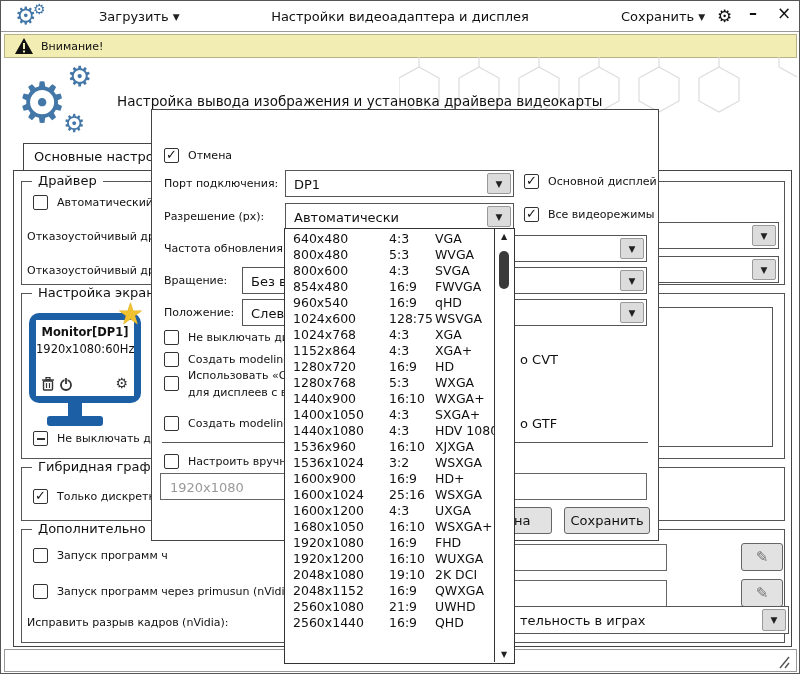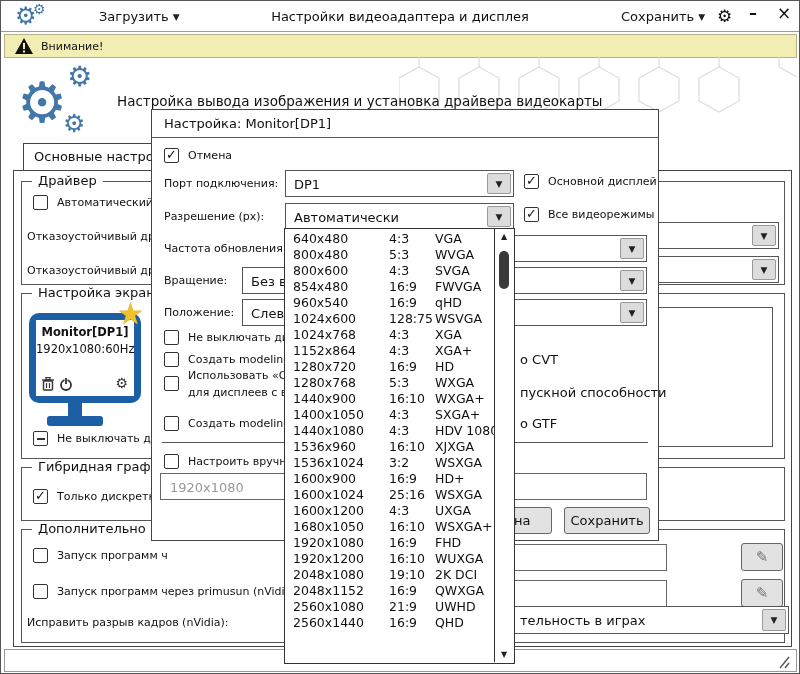--- a/index.html
+++ b/index.html
@@ -194,21 +194,20 @@
 </div>
 
 <div class="statusbar">
   <svg width="16" height="14" style="position:absolute;right:6px;top:5px">
     <line x1="6" y1="13" x2="15" y2="2" stroke="#555" stroke-width="1.4"></line>
     <line x1="11" y1="13" x2="15" y2="8" stroke="#555" stroke-width="1.4"></line>
   </svg>
 </div>
 
 <div class="dialog">
-  <div class="dialog-title">Настройка: Monitor[DP1]</div>
 
   <div class="cb" style="left:12px;top:38px">
       <span class="tick">✓</span>
     </div>
   <span class="lbl" style="left:36px;top:38px">Отмена</span>
 
   <span class="lbl" style="left:12px;top:66px">Порт подключения:</span>
   <div class="combo" style="left:133px;top:60px;width:229px;height:27px">
     <span class="val">DP1</span>
     <div class="dbtn">
@@ -259,21 +258,20 @@
   <div class="cb" style="left:12px;top:220px"></div>
   <span class="lbl" style="left:36px;top:220px">Не выключать дисплей</span>
 
   <div class="cb" style="left:12px;top:242px"></div>
   <span class="lbl" style="left:36px;top:242px">Создать modeline</span>
   <span class="rfrag" style="left:368px;top:242px">о CVT</span>
 
   <div class="cb" style="left:12px;top:266px"></div>
   <span class="lbl" style="left:36px;top:258px">Использовать «CV</span>
   <span class="lbl" style="left:36px;top:275px">для дисплеев с вы</span>
-  <span class="rfrag" style="left:368px;top:275px">пускной способности</span>
 
   <div class="cb" style="left:12px;top:306px"></div>
   <span class="lbl" style="left:36px;top:306px">Создать modeline</span>
   <span class="rfrag" style="left:368px;top:306px">о GTF</span>
 
   <div class="sep" style="left:10px;top:332px;width:486px"></div>
 
   <div class="cb" style="left:12px;top:344px"></div>
   <span class="lbl" style="left:36px;top:344px">Настроить вручную</span>
 

